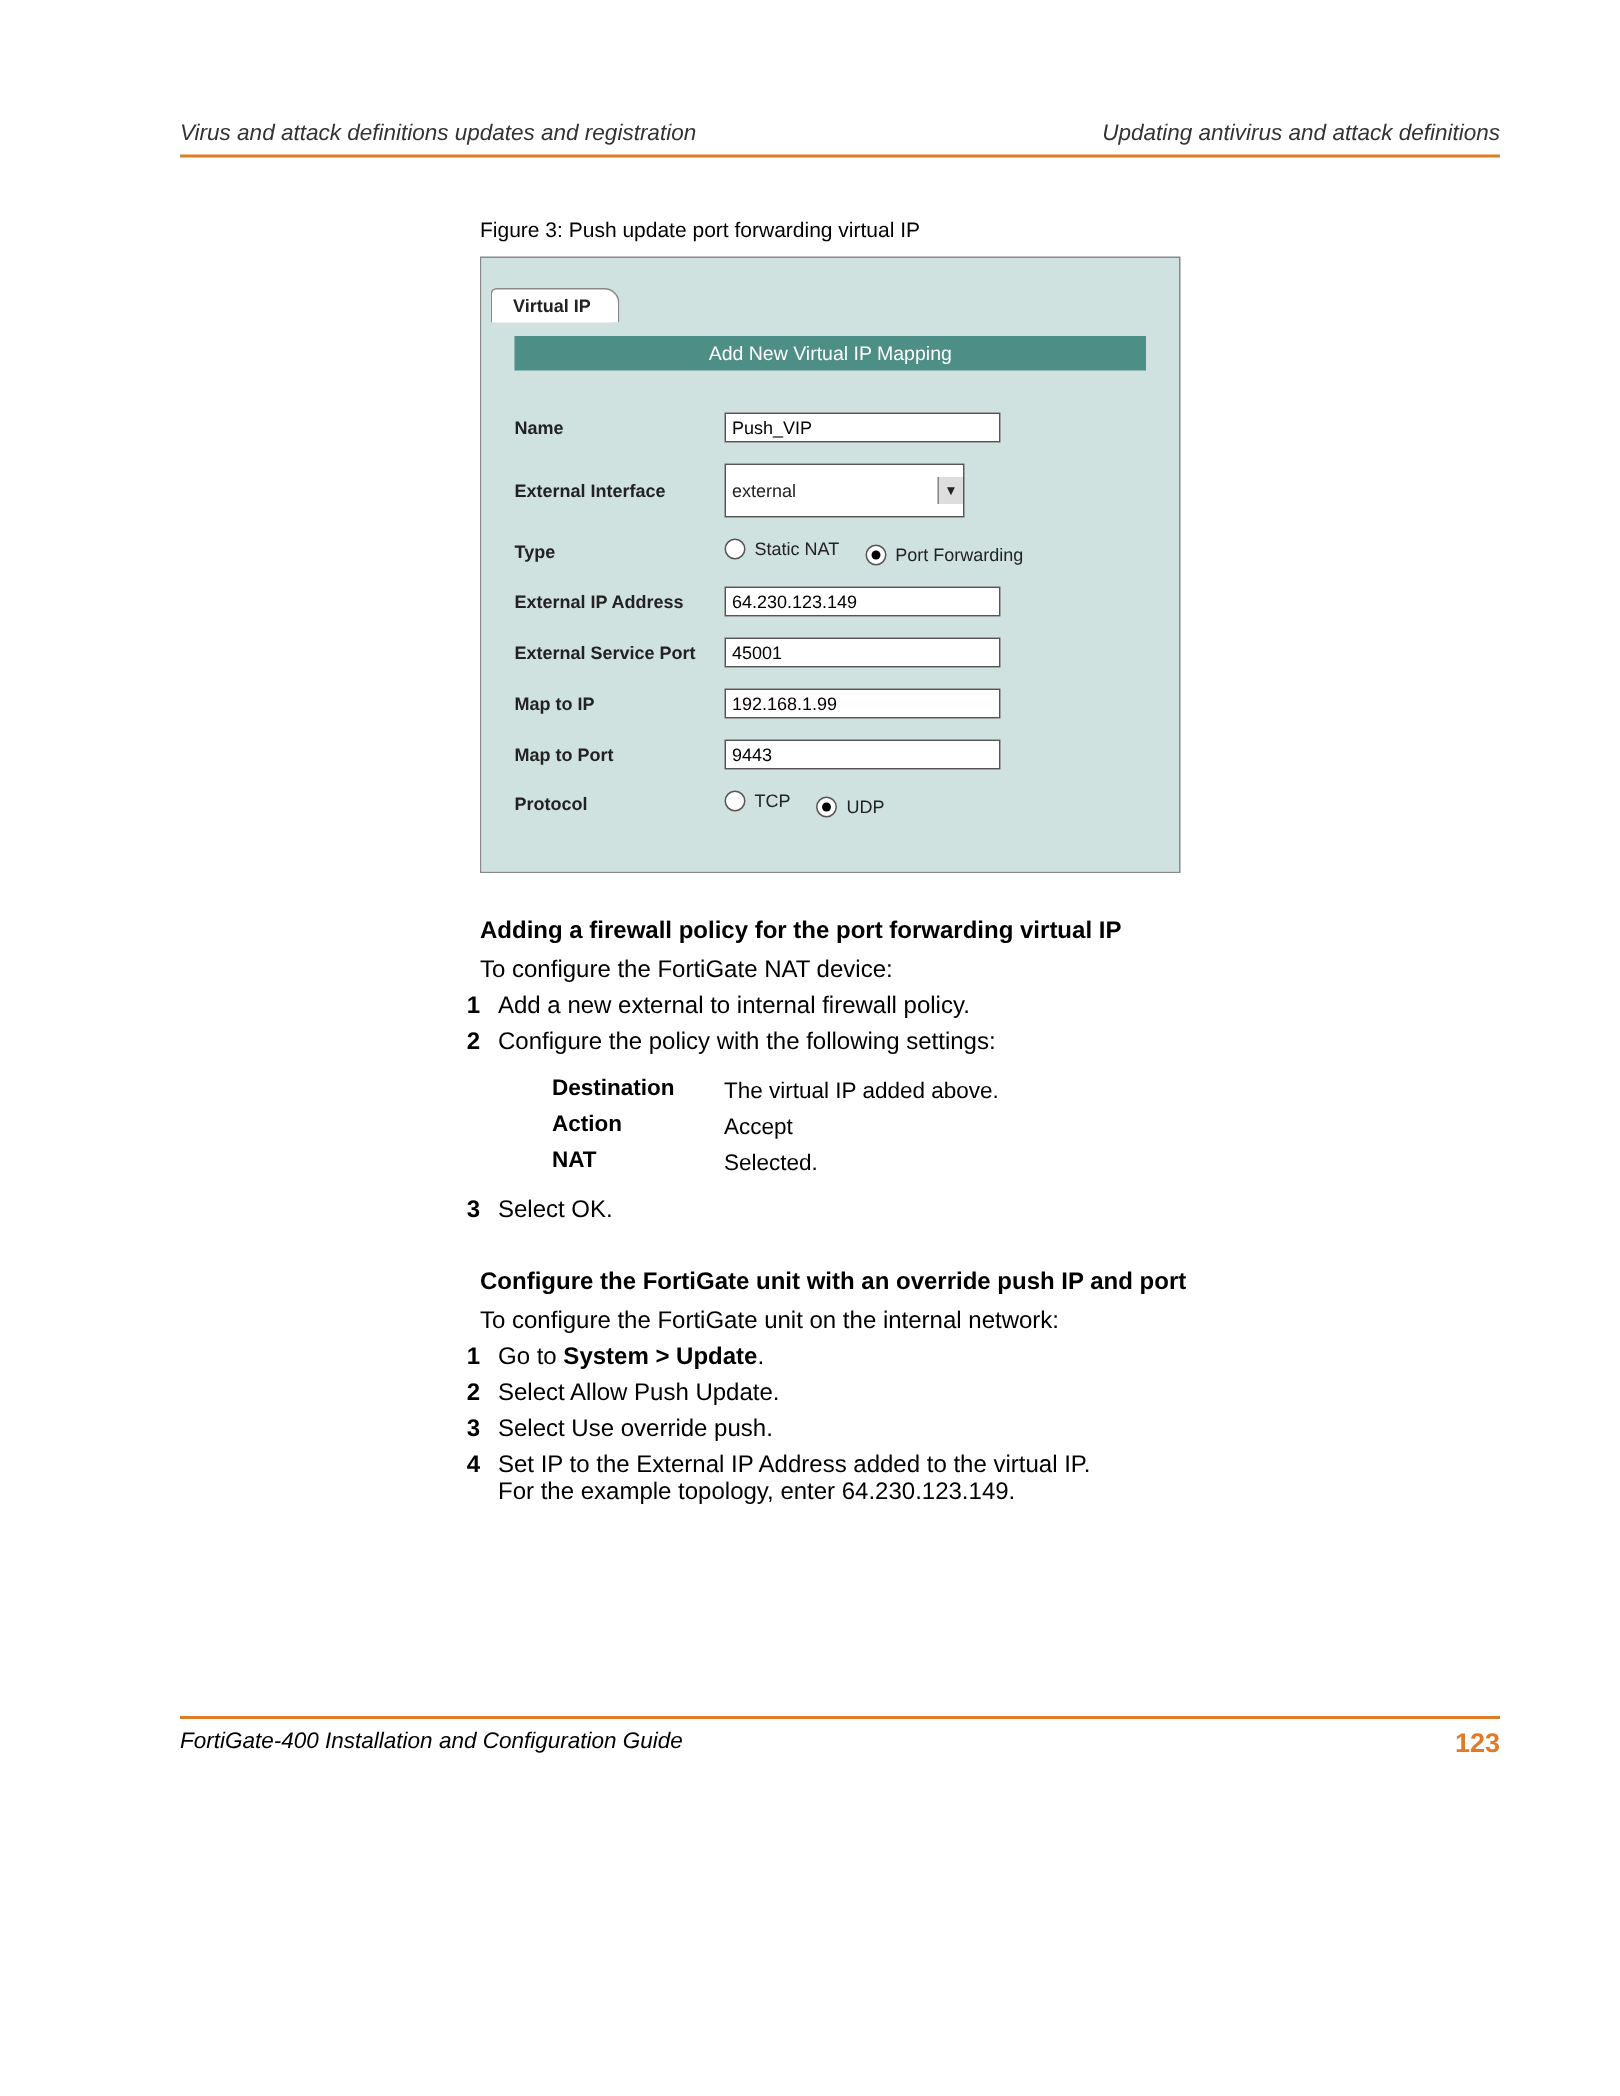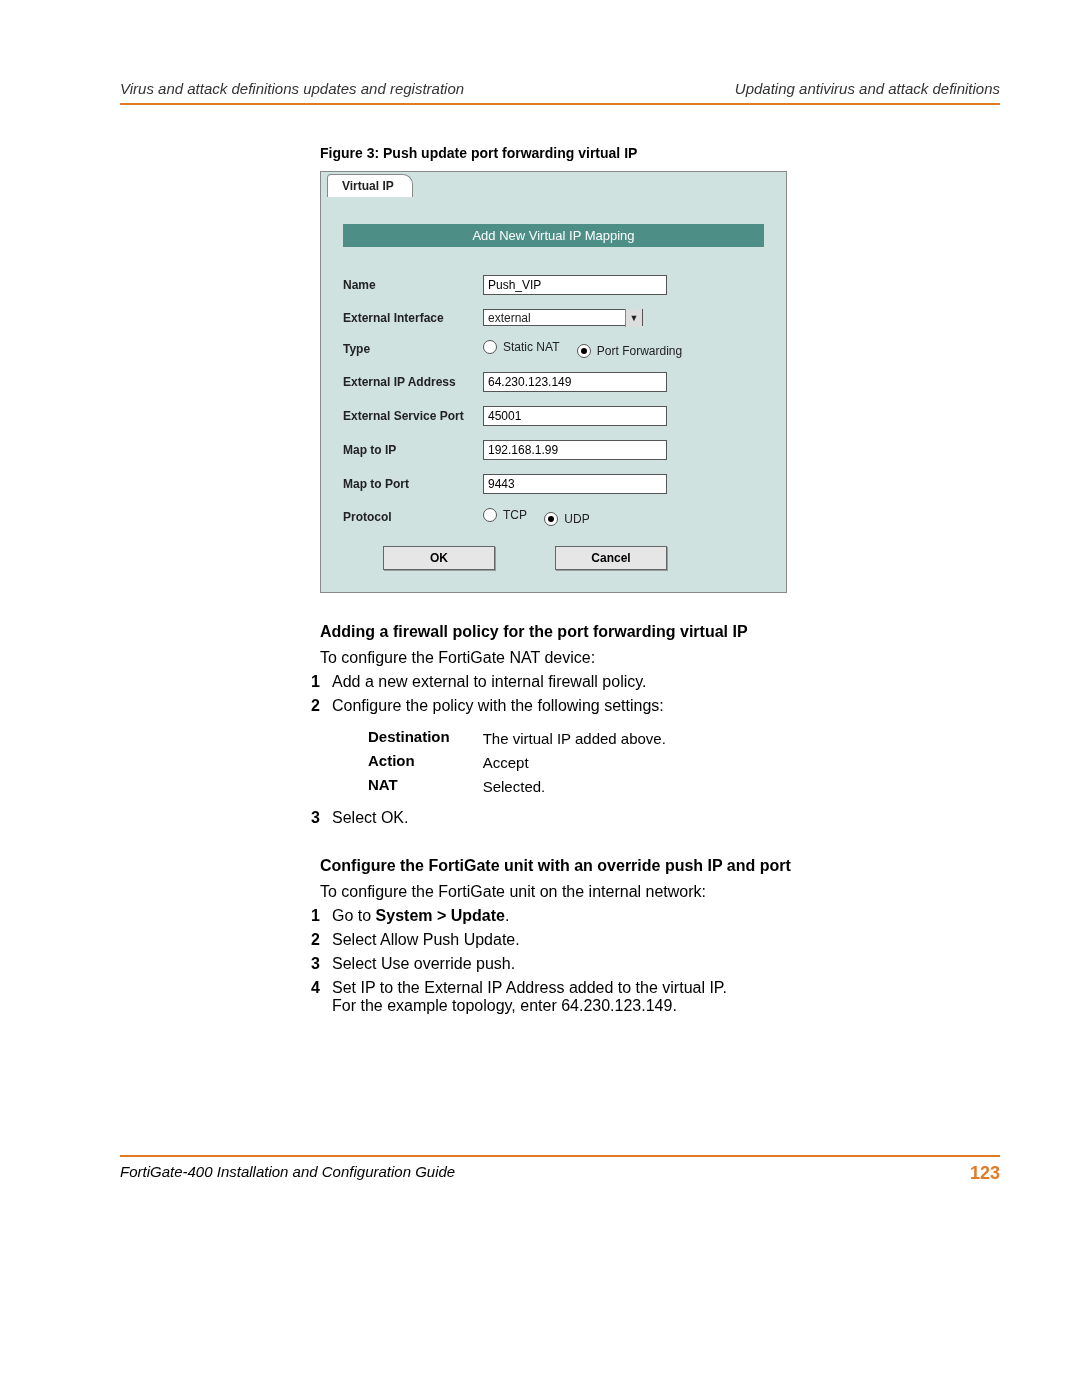--- a/index.html
+++ b/index.html
@@ -17,38 +17,38 @@
     display: flex;
     justify-content: space-between;
     font-style: italic;
     font-size: 15px;
     color: #333;
     padding-bottom: 6px;
     border-bottom: 2px solid #e07b28;
     margin-bottom: 40px;
   }
   .figure-caption {
-    font-weight: bold;
+    font-weight: normal;
     font-size: 14px;
     margin-left: 200px;
     margin-bottom: 10px;
   }
   .screenshot {
     margin-left: 200px;
     width: 465px;
     border: 1px solid #888;
   }
   .tab-row {
     background: #cfe2e0;
     height: 30px;
     position: relative;
   }
   .tab {
     position: absolute;
-    top: 2px;
+    top: 20px;
     left: 6px;
     background: #fff;
     border: 1px solid #888;
     border-bottom: none;
     border-top-left-radius: 4px;
     border-top-right-radius: 10px;
     padding: 4px 18px 4px 14px;
     font-family: Verdana, sans-serif;
     font-weight: bold;
     font-size: 12px;
@@ -88,21 +88,21 @@
     font-size: 12px;
     width: 184px;
     box-sizing: border-box;
   }
   .fselect {
     border: 1px solid #555;
     background: #fff;
     font-family: Verdana, sans-serif;
     font-size: 12px;
     width: 160px;
-    height: 17px;
+    height: 36px;
     display: inline-flex;
     align-items: center;
     justify-content: space-between;
     padding: 0 0 0 4px;
     box-sizing: border-box;
   }
   .fselect .drop {
     width: 16px;
     height: 18px;
     background: #ddd;
@@ -282,24 +282,20 @@
           </span>
           <span class="radio">
             <span class="circ">
                 <span class="dot"></span>
               </span>
               <span>UDP</span>
           </span>
         </div>
       </div>
 
-      <div class="btnrow">
-        <div class="btn">OK</div>
-        <div class="btn">Cancel</div>
-      </div>
     </div>
   </div>
 
   <div class="section-heading">Adding a firewall policy for the port forwarding virtual IP</div>
   <div class="body-text">To configure the FortiGate NAT device:</div>
 
   <div class="numlist">
     <div class="numitem">
         <div class="n">1</div>
         <div class="t">Add a new external to internal firewall policy.</div>

